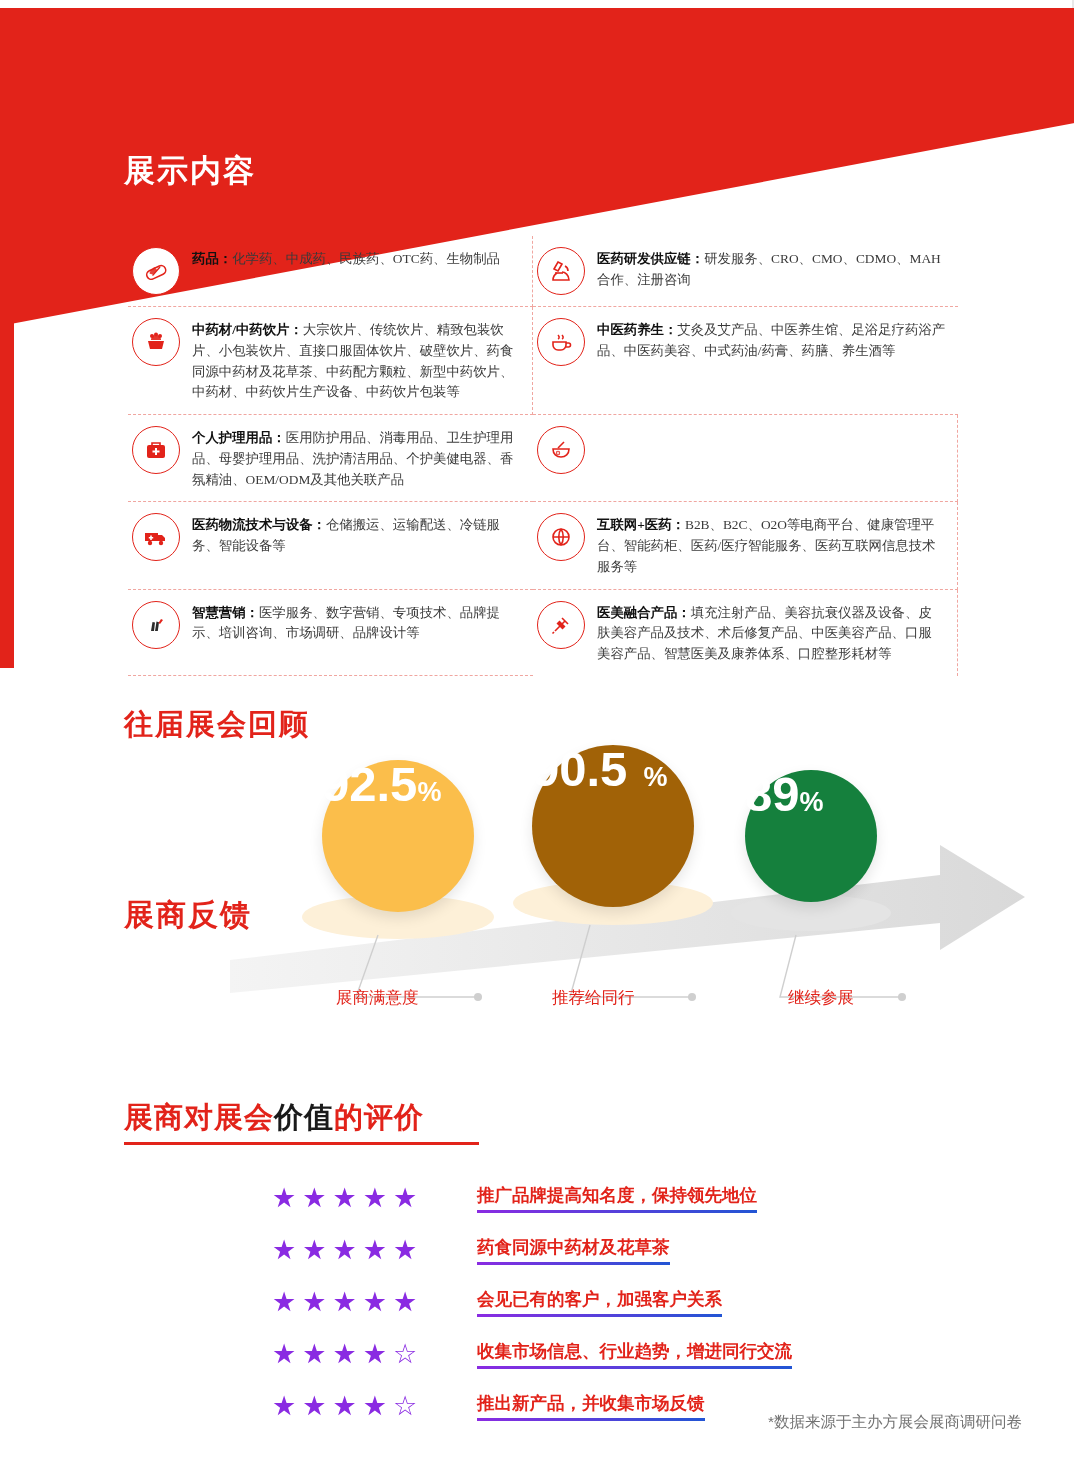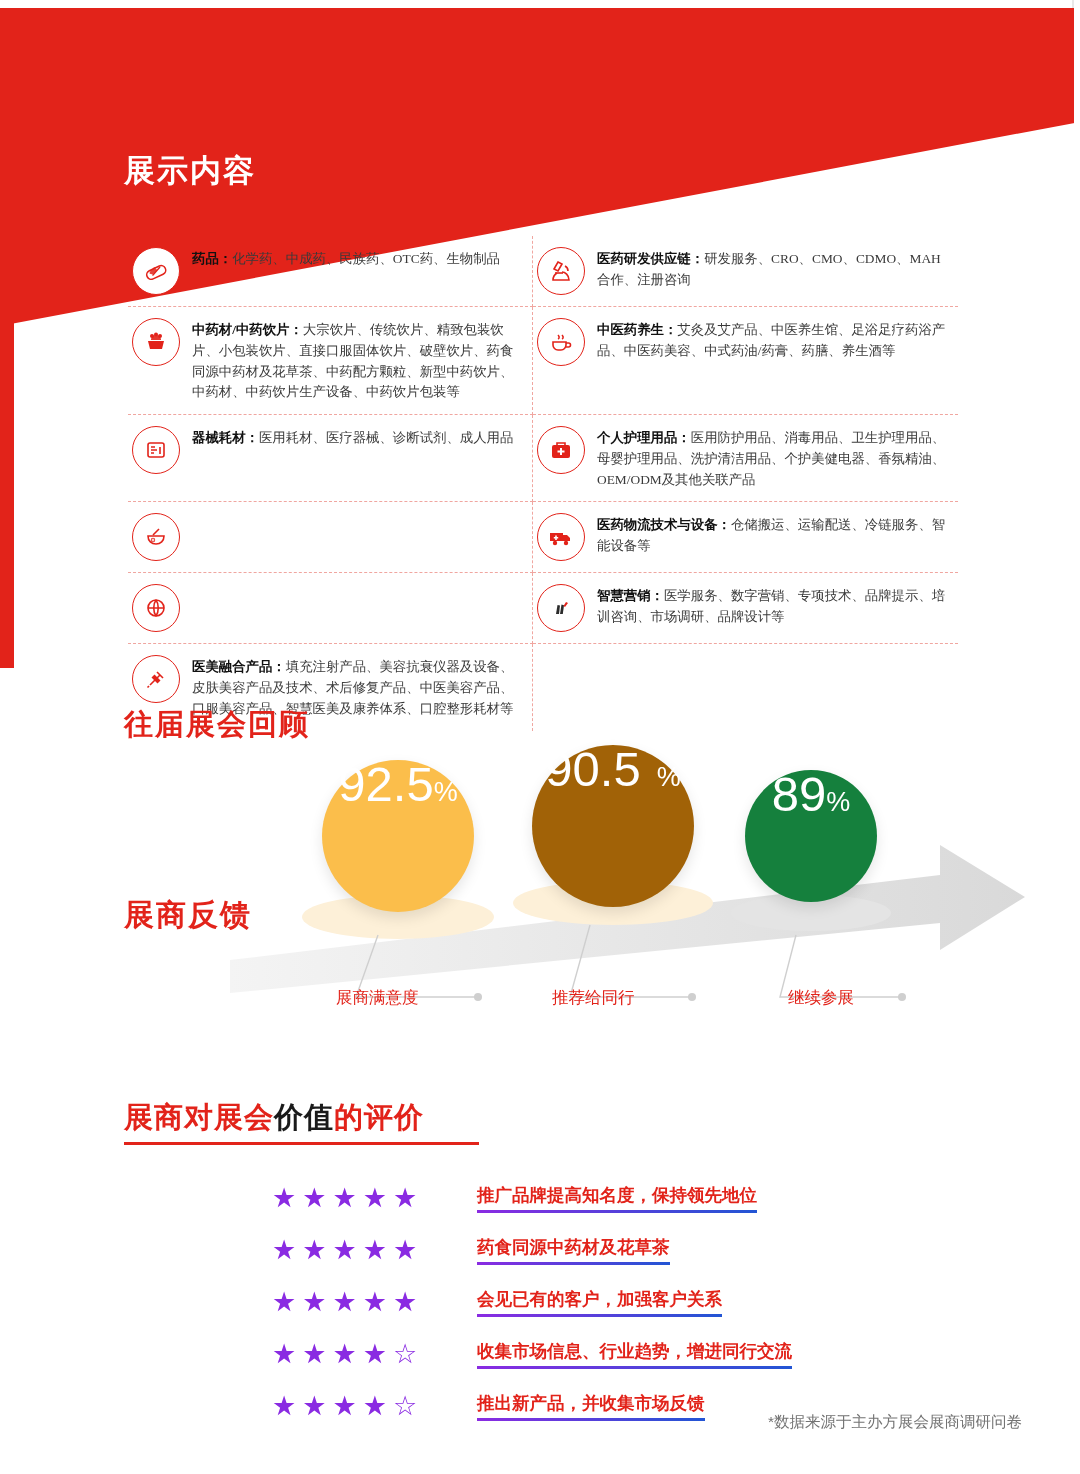--- a/index.html
+++ b/index.html
@@ -65,22 +65,22 @@
   #past-title{ left:124px; top:705px; }
   #feedback-label{ left:124px; top:895px; font-size:30px; color:#e2231a; }
 
   .chart-area{
     position:absolute; left:120px; top:745px; width:940px; height:300px;
   }
   .arrow-svg{ position:absolute; left:0; top:0; }
 
   .bubble{
     position:absolute; border-radius:50%;
-    display:flex; align-items:baseline; justify-content:center;
-    color:#fff; font-weight:normal;
+    display:flex; align-items:baseline; 
+    color:#fff; font-weight:bold;
     box-shadow:0 6px 14px rgba(0,0,0,0.10);
   }
   .bubble .num{ font-size:49px; line-height:1; }
   .bubble .pct{ font-size:27px; line-height:1; }
   .b1{ left:202px; top:15px; width:152px; height:152px; background:#fbbe4b; }
   .b2{ left:412px; top:0px; width:162px; height:162px; background:#a16207;gap:16px; }
   .b3{ left:625px; top:25px; width:132px; height:132px; background:#15803d; }
   .cap{
     position:absolute; font-size:16.5px; color:#e2231a; white-space:nowrap;
   }
@@ -172,30 +172,20 @@
     <span class="icon-circle">
       <svg width="30" height="30" viewBox="0 0 30 30" fill="none" stroke="#e2231a" stroke-width="1.6">
           <path d="M7 15h13v3a5 5 0 0 1-5 5h-3a5 5 0 0 1-5-5z"></path>
           <path d="M20 16h2.5a2 2 0 0 1 0 4H20"></path>
           <path d="M12 12c2-1 1-3 0-4M16 12c2-1 1-3 0-4"></path>
         </svg>
     </span>
     <div class="cell-text"><b>中医药养生：</b><span>艾灸及艾产品、中医养生馆、足浴足疗药浴产品、中医药美容、中式药油/药膏、药膳、养生酒等</span></div>
   </div>
 
-  <div class="cell col-left">
-    <span class="icon-circle">
-      <svg width="28" height="28" viewBox="0 0 28 28" fill="none" stroke="#e2231a" stroke-width="1.6">
-          <rect x="6" y="7" width="16" height="14" rx="2"></rect>
-          <path d="M9 11h4M9 14h6M9 17h3"></path>
-          <path d="M18 11v7"></path>
-        </svg>
-    </span>
-    <div class="cell-text"><b>器械耗材：</b><span>医用耗材、医疗器械、诊断试剂、成人用品</span></div>
-  </div>
   <div class="cell">
     <span class="icon-circle">
       <svg width="28" height="28" viewBox="0 0 28 28">
           <rect x="5" y="9" width="18" height="13" rx="2" fill="#e2231a"></rect>
           <path d="M10 9V7h8v2" fill="none" stroke="#e2231a" stroke-width="1.6"></path>
           <path d="M13 12h2v2.5h2.5v2H15V19h-2v-2.5h-2.5v-2H13z" fill="#fff"></path>
         </svg>
     </span>
     <div class="cell-text"><b>个人护理用品：</b><span>医用防护用品、消毒用品、卫生护理用品、母婴护理用品、洗护清洁用品、个护美健电器、香氛精油、OEM/ODM及其他关联产品</span></div>
   </div>
@@ -223,20 +213,21 @@
     <div class="cell-text"><b>医药物流技术与设备：</b><span>仓储搬运、运输配送、冷链服务、智能设备等</span></div>
   </div>
 
   <div class="cell col-left">
     <span class="icon-circle">
       <svg width="28" height="28" viewBox="0 0 28 28" fill="none" stroke="#e2231a" stroke-width="1.6">
           <circle cx="14" cy="14" r="8"></circle>
           <path d="M6 14h16M14 6c3 4 3 12 0 16M14 6c-3 4-3 12 0 16"></path>
         </svg>
     </span>
+    <div class="cell-text"><b>互联网+医药：</b><span>B2B、B2C、O2O等电商平台、健康管理平台、智能药柜、医药/医疗智能服务、医药互联网信息技术服务等</span></div>
   </div>
   <div class="cell">
     <span class="icon-circle">
       <svg width="28" height="28" viewBox="0 0 28 28">
           <g fill="#2b2b2b">
             <path d="M9 20l1.5-9 2.5.6L12 20z"></path>
             <path d="M13 20l1.5-9.5 2.5.8L15.8 20z"></path>
           </g>
           <path d="M19 8l2 1-3 4-1.5-1z" fill="#e2231a"></path>
         </svg>

